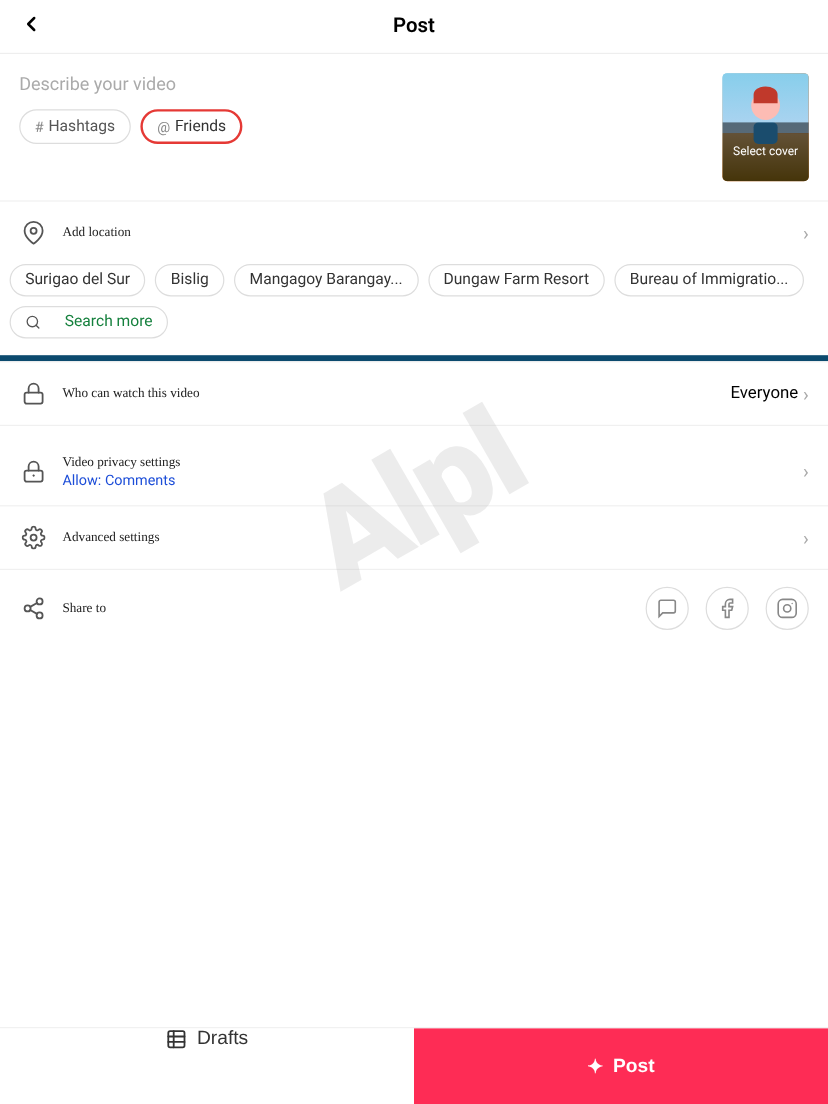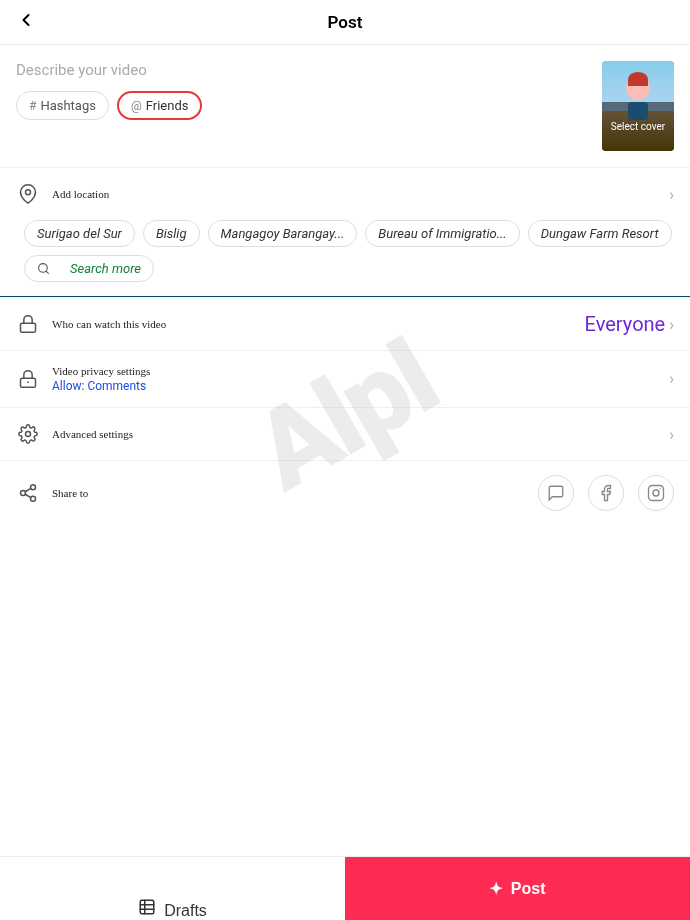--- a/index.html
+++ b/index.html
@@ -145,37 +145,36 @@
       font-size: 18px;
       flex-shrink: 0;
     }
     .section-row-label {
       flex: 1;
       font-size: 11px;
       color: #222;
       font-family: Liberation Serif, serif;
     }
     .section-row-value {
-      font-size: 20px;
-      color: #6d28d9;
+      font-size: 14px;
+      color: #000000;
       margin-right: 4px;
     }
     .section-row-chevron {
       color: #aaa;
       font-size: 16px;
     }
 
     
     .location-tags {
       display: flex;
       flex-wrap: wrap;
       gap: 8px;
-      padding: 0 16px 14px 24px;
-      border-bottom: 1px solid #0c4a6e;
-      font-style: italic;
+      padding: 0 16px 14px 8px;
+      border-bottom: 5px solid #0c4a6e;
     }
     .location-tag {
       padding: 5px 12px;
       border-radius: 20px;
       border: 1px solid #ddd;
       font-size: 13px;
       color: #333;
       cursor: pointer;
       background: #fff;
       white-space: nowrap;
@@ -240,21 +239,21 @@
       bottom: 0;
       left: 0;
       right: 0;
       display: flex;
       height: 64px;
       border-top: 1px solid #eee;
     }
     .btn-drafts {
       flex: 1;
       display: flex;
-      align-items: flex-end;
+      align-items: flex-start;
       justify-content: center;
       gap: 8px;
       background: #fff;
       border: none;
       font-size: 16px;
       font-weight: 500;
       color: #333;
       cursor: pointer;
     }
     .btn-post {
@@ -335,22 +334,22 @@
     </svg>
   </div>
   <span class="section-row-label">Add location</span>
   <span class="section-row-chevron">›</span>
 </div>
 
 <div class="location-tags">
   <div class="location-tag">Surigao del Sur</div>
   <div class="location-tag">Bislig</div>
   <div class="location-tag">Mangagoy Barangay...</div>
+  <div class="location-tag">Dungaw Farm Resort</div>
   <div class="location-tag">Bureau of Immigratio...</div>
-  <div class="location-tag">Dungaw Farm Resort</div>
   <div class="location-tag-search">
     <svg width="13" height="13" viewBox="0 0 24 24" fill="none" stroke="#555" stroke-width="2" stroke-linecap="round">
       <circle cx="11" cy="11" r="8"></circle>
       <line x1="21" y1="21" x2="16.65" y2="16.65"></line>
     </svg>
     <span>Search more</span>
   </div>
 </div>
 
 <div class="section-row">
@@ -358,21 +357,21 @@
     <svg width="20" height="20" viewBox="0 0 24 24" fill="none" stroke="#555" stroke-width="1.8" stroke-linecap="round" stroke-linejoin="round">
       <rect x="3" y="11" width="18" height="11" rx="2" ry="2"></rect>
       <path d="M7 11V7a5 5 0 0110 0v4"></path>
     </svg>
   </div>
   <span class="section-row-label">Who can watch this video</span>
   <span class="section-row-value">Everyone</span>
   <span class="section-row-chevron">›</span>
 </div>
 
-<div class="section-row" style="align-items:flex-start; padding-top:14px; padding-bottom:14px;">
+<div class="section-row" style="align-items:flex-start; padding-top:24px; padding-bottom:14px;">
   <div class="section-row-icon" style="margin-top:2px;">
     <svg width="20" height="20" viewBox="0 0 24 24" fill="none" stroke="#555" stroke-width="1.8" stroke-linecap="round" stroke-linejoin="round">
       <rect x="3" y="11" width="18" height="11" rx="2" ry="2"></rect>
       <path d="M7 11V7a5 5 0 0110 0v4"></path>
       <line x1="12" y1="16" x2="12" y2="16"></line>
       <circle cx="12" cy="16" r="1" fill="#555" stroke="none"></circle>
     </svg>
   </div>
   <div style="flex:1;">
     <div class="section-row-label">Video privacy settings</div>

